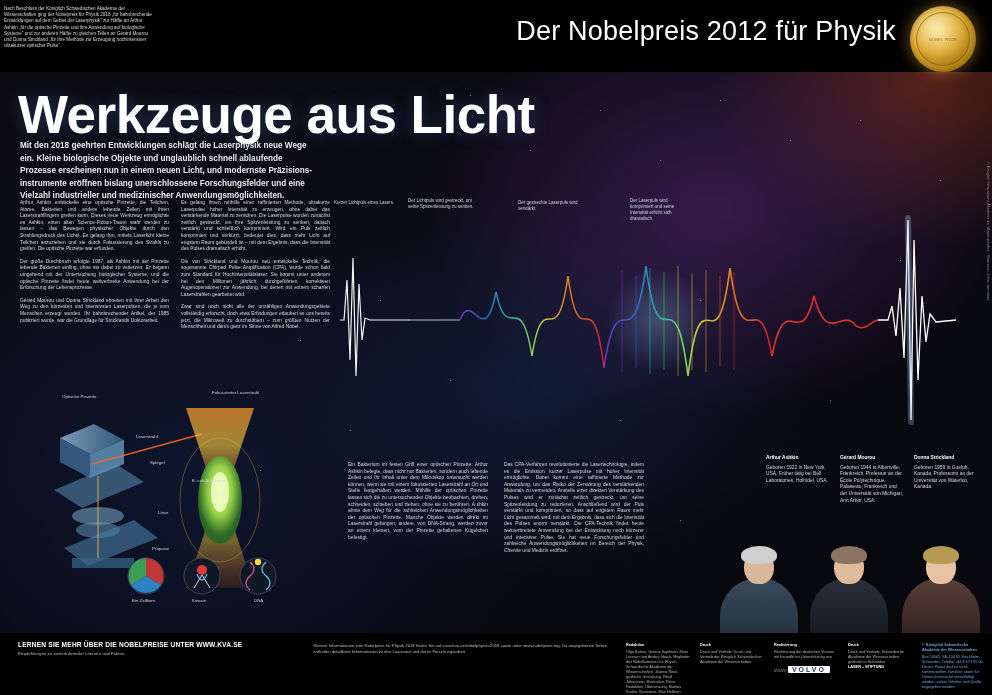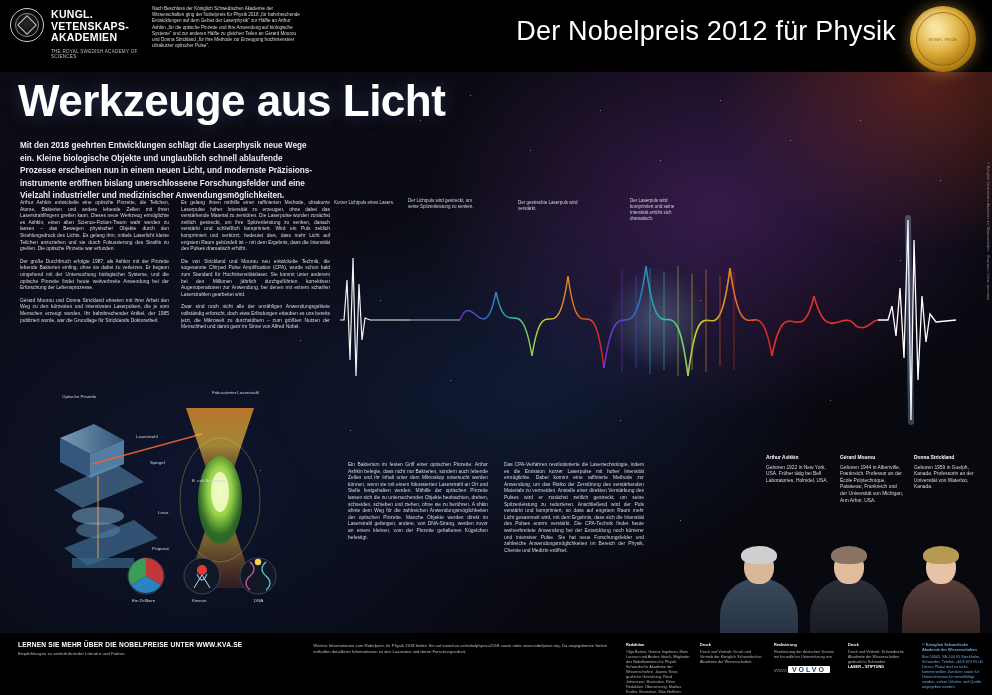--- a/index.html
+++ b/index.html
@@ -81,22 +81,22 @@
     border:1px solid rgba(120,85,10,.6);
     background:radial-gradient(circle at 44% 36%, rgba(255,255,220,.35), rgba(140,95,10,.15) 60%, rgba(90,60,0,.3) 100%);
   }
   .medal span{
     position:absolute; left:0; right:0; top:50%; transform:translateY(-50%);
     text-align:center; font-size:4px; color:#6b4a05; letter-spacing:.2px;
   }
 
   
   .headline {
-    position:absolute; left:18px; top:76px;
-    font-size:44px; font-weight:bold; letter-spacing:-.5px; color:#fff;
+    position:absolute; left:18px; top:84px;
+    font-size:53px; font-weight:bold; letter-spacing:-.5px; color:#fff;
     text-shadow:0 0 18px rgba(120,160,255,.25);
   }
   .intro {
     position:absolute; left:20px; top:140px; width:300px;
     font-size:8.2px; line-height:12.6px; font-weight:bold; color:#eceaf0;
   }
 
   
   .bodycols {
     position:absolute; left:20px; top:200px; width:310px;
@@ -175,29 +175,20 @@
       <i style="left:940px;top:180px"></i>
     <i style="left:350px;top:430px"></i>
       <i style="left:560px;top:470px"></i>
     <i style="left:830px;top:400px"></i>
       <i style="left:680px;top:520px"></i>
     <i style="left:300px;top:340px"></i>
       <i style="left:260px;top:470px"></i>
   </div>
 
   <div class="topbar">
-    <div class="acad-logo">
-      <div class="acad-seal"></div>
-      <div class="acad-text">
-        <div class="l1">KUNGL.</div>
-        <div class="l1">VETENSKAPS-</div>
-        <div class="l1">AKADEMIEN</div>
-        <div class="l2">THE ROYAL SWEDISH ACADEMY OF SCIENCES</div>
-      </div>
-    </div>
     <div class="topblurb">Nach Beschluss der Königlich Schwedischen Akademie der Wissenschaften ging der Nobelpreis für Physik 2018 „für bahnbrechende Entwicklungen auf dem Gebiet der Laserphysik" zur Hälfte an Arthur Ashkin „für die optische Pinzette und ihre Anwendung auf biologische Systeme" und zur anderen Hälfte zu gleichen Teilen an Gérard Mourou und Donna Strickland „für ihre Methode zur Erzeugung hochintensiver ultrakurzer optischer Pulse".</div>
     <div class="nobel-title">
       <span>Der Nobelpreis 2012 </span><b>für Physik</b>
     </div>
     <div class="medal">
       <span>NOBEL PRIZE</span>
     </div>
   </div>
 
   <div class="headline">Werkzeuge aus Licht</div>

